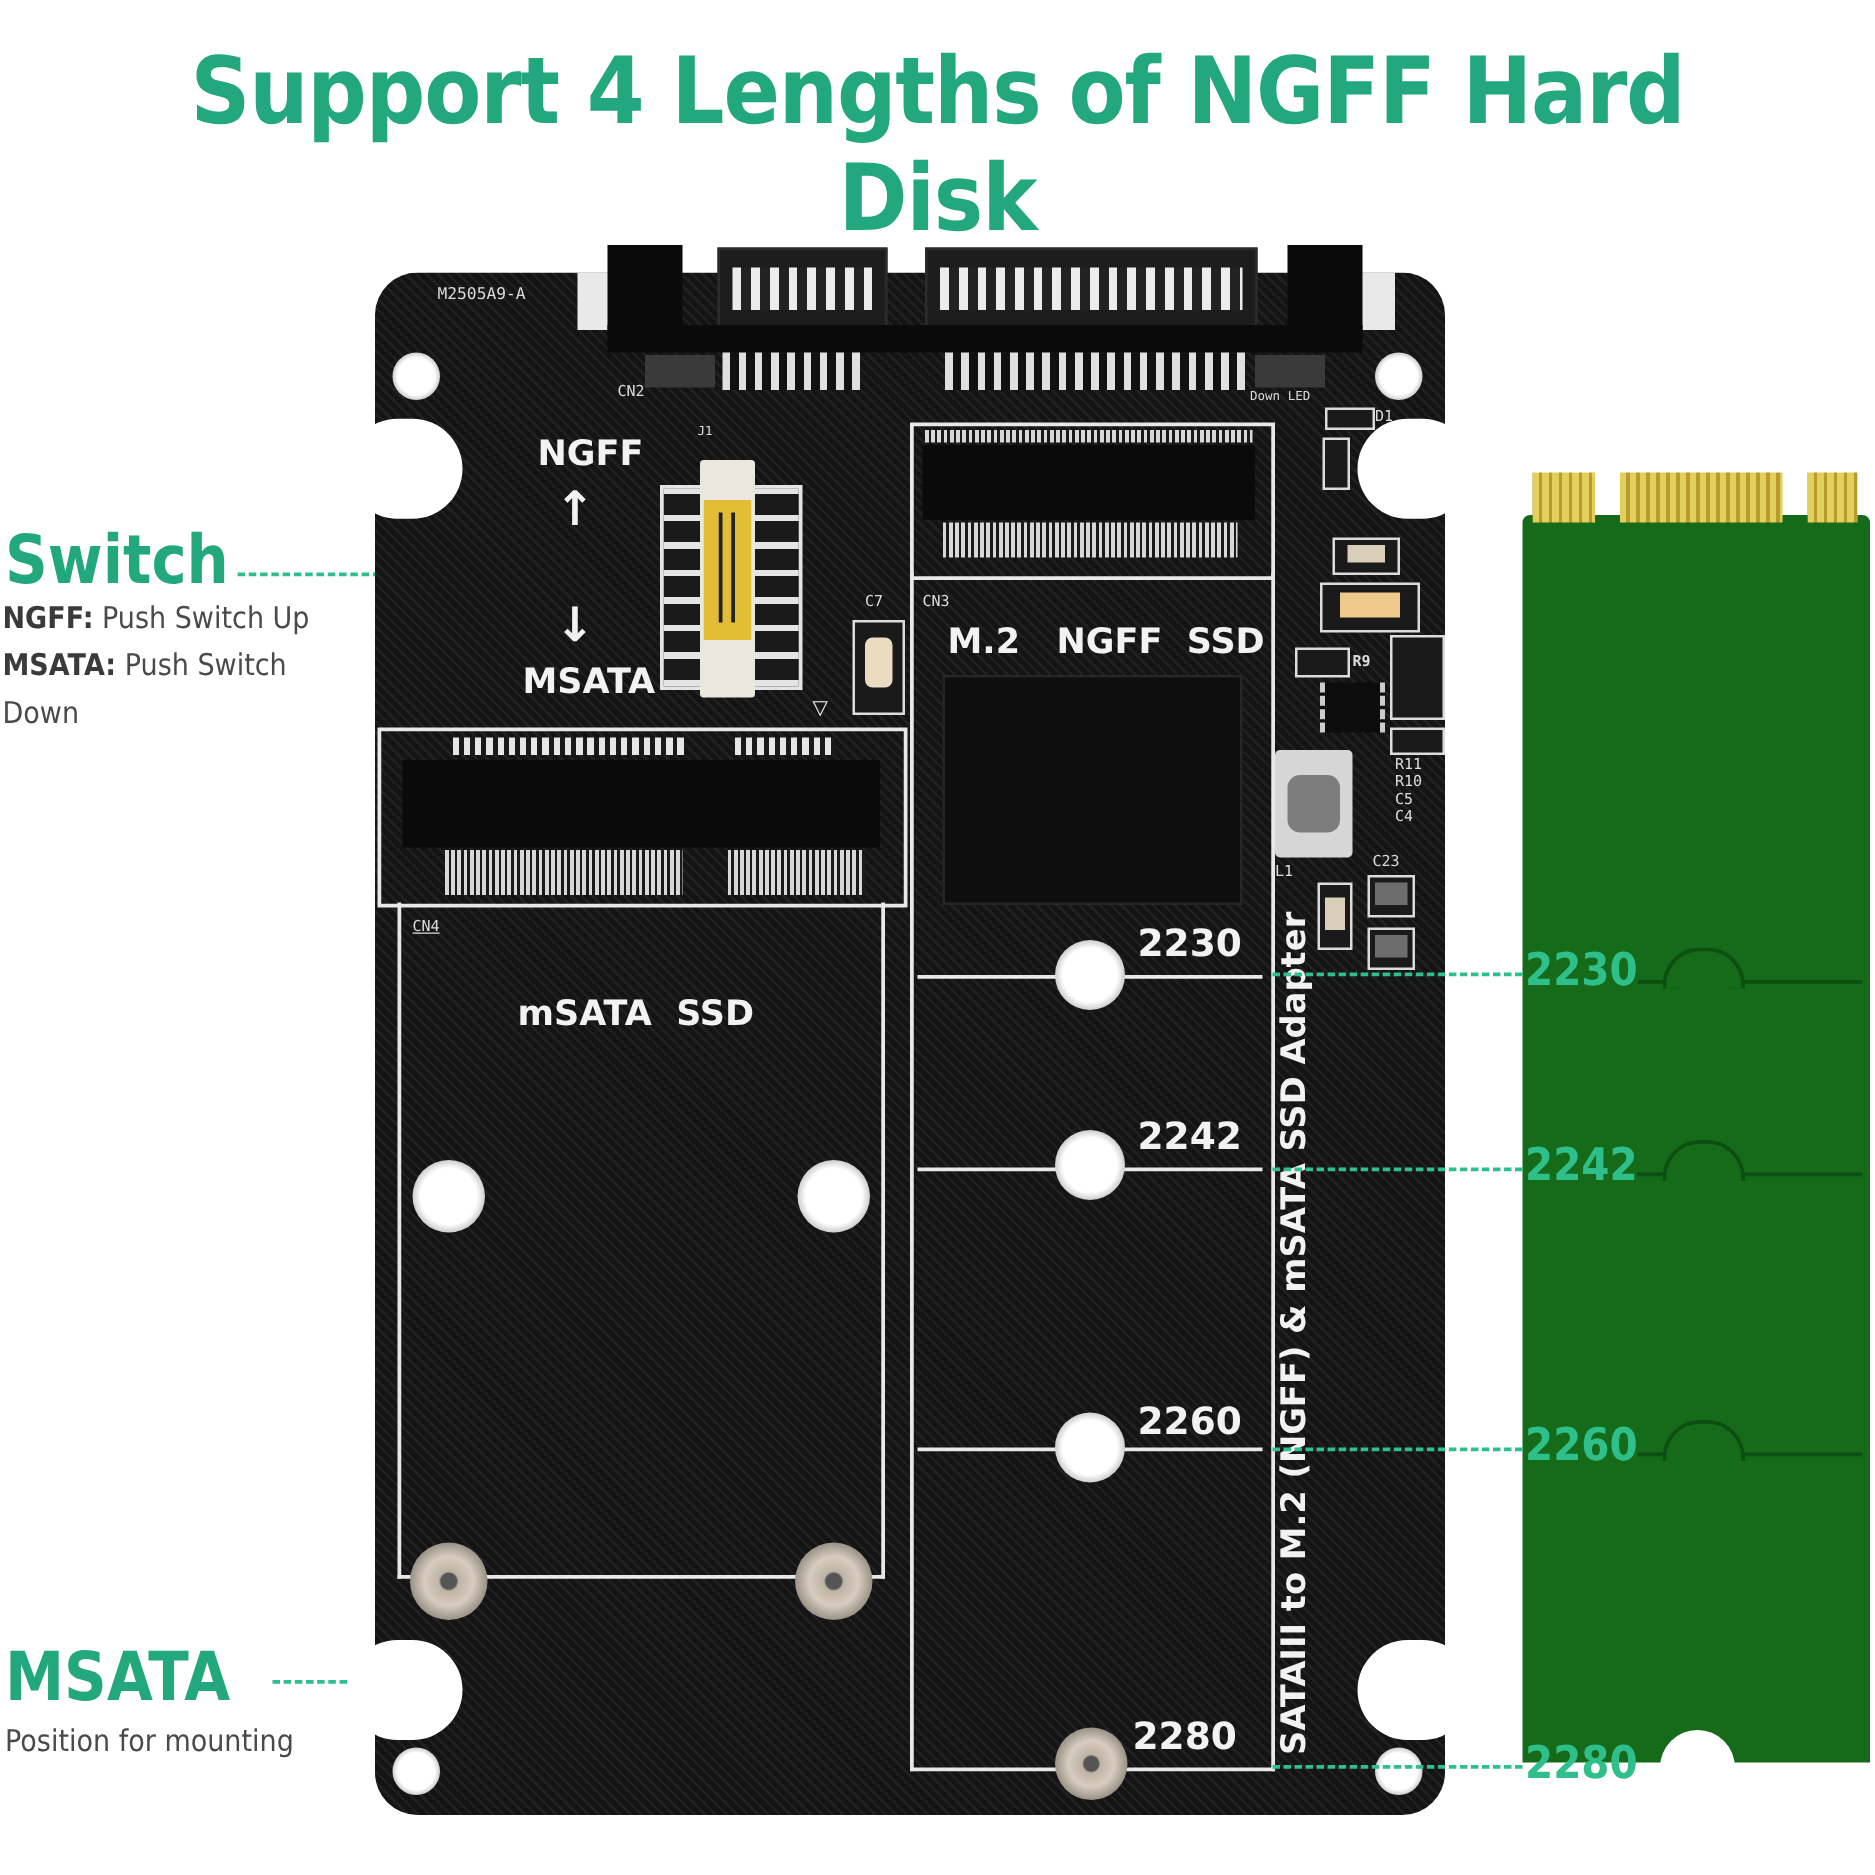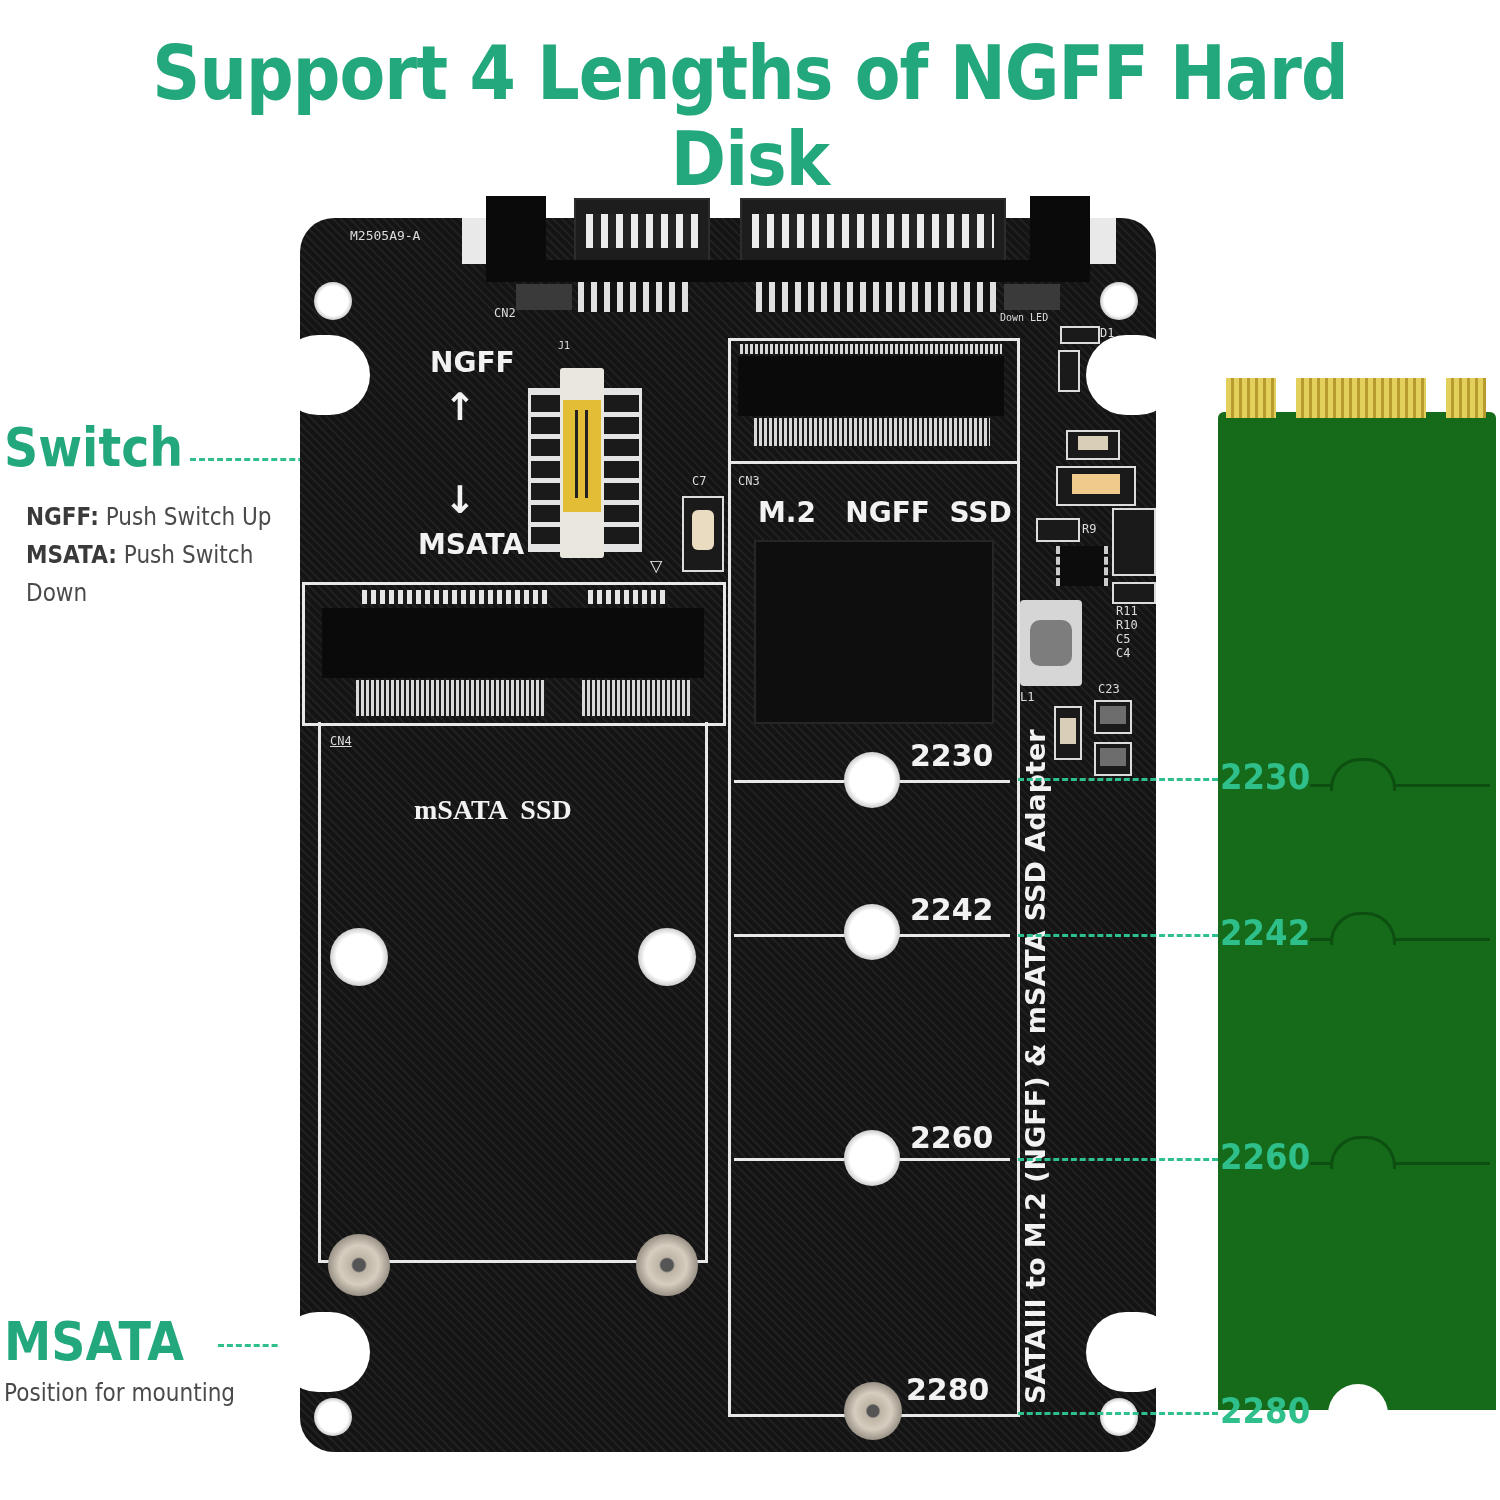--- a/index.html
+++ b/index.html
@@ -52,21 +52,21 @@
     .len-label { color: var(--label); font-weight: bold; font-size: 36px; transform: scaleX(0.9); transform-origin: left; }
     .vtext { transform: rotate(-90deg); transform-origin: left top; white-space: nowrap; }
   </style>
 </head>
 <body>
 
 <div id="title" class="abs">Support 4 Lengths of NGFF Hard Disk</div>
 
 <div class="abs callout-head" style="left:4px; top:416px;">Switch</div>
 <div class="abs dash" style="left:190px; top:458px; width:340px;"></div>
-<div class="abs" style="left:2px; top:498px; width:300px;margin-left:24px;">
+<div class="abs" style="left:2px; top:475px; width:300px;">
   <div class="callout-text"><b>NGFF:</b><span> Push Switch  Up</span></div>
   <div class="callout-text"><b>MSATA:</b><span> Push Switch</span></div>
   <div class="callout-text"><span>Down</span></div>
 </div>
 
 <div class="abs callout-head" style="left:4px; top:1310px;">MSATA</div>
 <div class="abs dash" style="left:218px; top:1344px; width:140px;"></div>
 <div class="abs callout-text" style="left:4px; top:1374px;">Position for mounting</div>
 
 <div id="board" class="abs"></div>
@@ -147,37 +147,37 @@
 
 <div class="abs outline" style="left:302px; top:582px; width:418px; height:138px;"></div>
 <div class="abs pins" style="left:362px; top:590px; width:186px; height:14px;"></div>
 <div class="abs pins" style="left:588px; top:590px; width:80px; height:14px;"></div>
 <div class="abs conn-black" style="left:322px; top:608px; width:382px; height:70px;"></div>
 <div class="abs pins-fine" style="left:356px; top:680px; width:190px; height:36px;"></div>
 <div class="abs pins-fine" style="left:582px; top:680px; width:110px; height:36px;"></div>
 
 <div class="abs outline" style="left:318px; top:722px; width:384px; height:538px; border-top:none;"></div>
 <div class="abs silk-small" style="left:330px; top:734px;text-decoration:underline;">CN4</div>
-<div class="abs silk" style="left:414px; top:794px; font-size:28px; white-space:pre;font-family:Liberation Serif, serif;">mSATA  SSD</div>
+<div class="abs silk" style="left:414px; top:794px; font-size:28px; white-space:pre;">mSATA  SSD</div>
 <div class="abs hole" style="left:330px; top:928px; width:58px; height:58px;"></div>
 <div class="abs hole" style="left:638px; top:928px; width:58px; height:58px;"></div>
 <div class="abs standoff" style="left:328px; top:1234px; width:62px; height:62px;"></div>
 <div class="abs standoff" style="left:636px; top:1234px; width:62px; height:62px;"></div>
 
 <div class="abs smd" style="left:1060px; top:326px; width:36px; height:14px;"></div>
 <div class="abs silk-small" style="left:1100px; top:326px;">D1</div>
 <div class="abs smd" style="left:1058px; top:350px; width:18px; height:38px;"></div>
 <div class="abs smd" style="left:1066px; top:430px; width:50px; height:26px;">
     <div class="smd-fill" style="margin:4px 10px; height:14px;"></div>
   </div>
 <div class="abs smd" style="left:1056px; top:466px; width:76px; height:36px;">
     <div style="margin:6px 14px; height:20px; background:#f0c98d;"></div>
   </div>
 <div class="abs smd" style="left:1036px; top:518px; width:40px; height:20px;"></div>
-<div class="abs silk-small" style="left:1082px; top:522px;">R9</div>
+<div class="abs silk-small" style="left:1082px; top:522px;font-weight:bold;">R9</div>
 <div class="abs" style="left:1056px; top:546px; width:44px; height:40px; background:#0c0c0c; border-left:4px dashed #ccc; border-right:4px dashed #ccc;"></div>
 <div class="abs smd" style="left:1112px; top:508px; width:40px; height:64px;"></div>
 <div class="abs smd" style="left:1112px; top:582px; width:40px; height:18px;"></div>
 <div class="abs silk-small" style="left:1116px; top:604px; line-height:14px; width:30px;">
   <div>R11</div>
     <div>R10</div>
     <div>C5</div>
     <div>C4</div>
 </div>
 <div class="abs" style="left:1020px; top:600px; width:62px; height:86px; background:#d6d6d6; border-radius:4px;">

